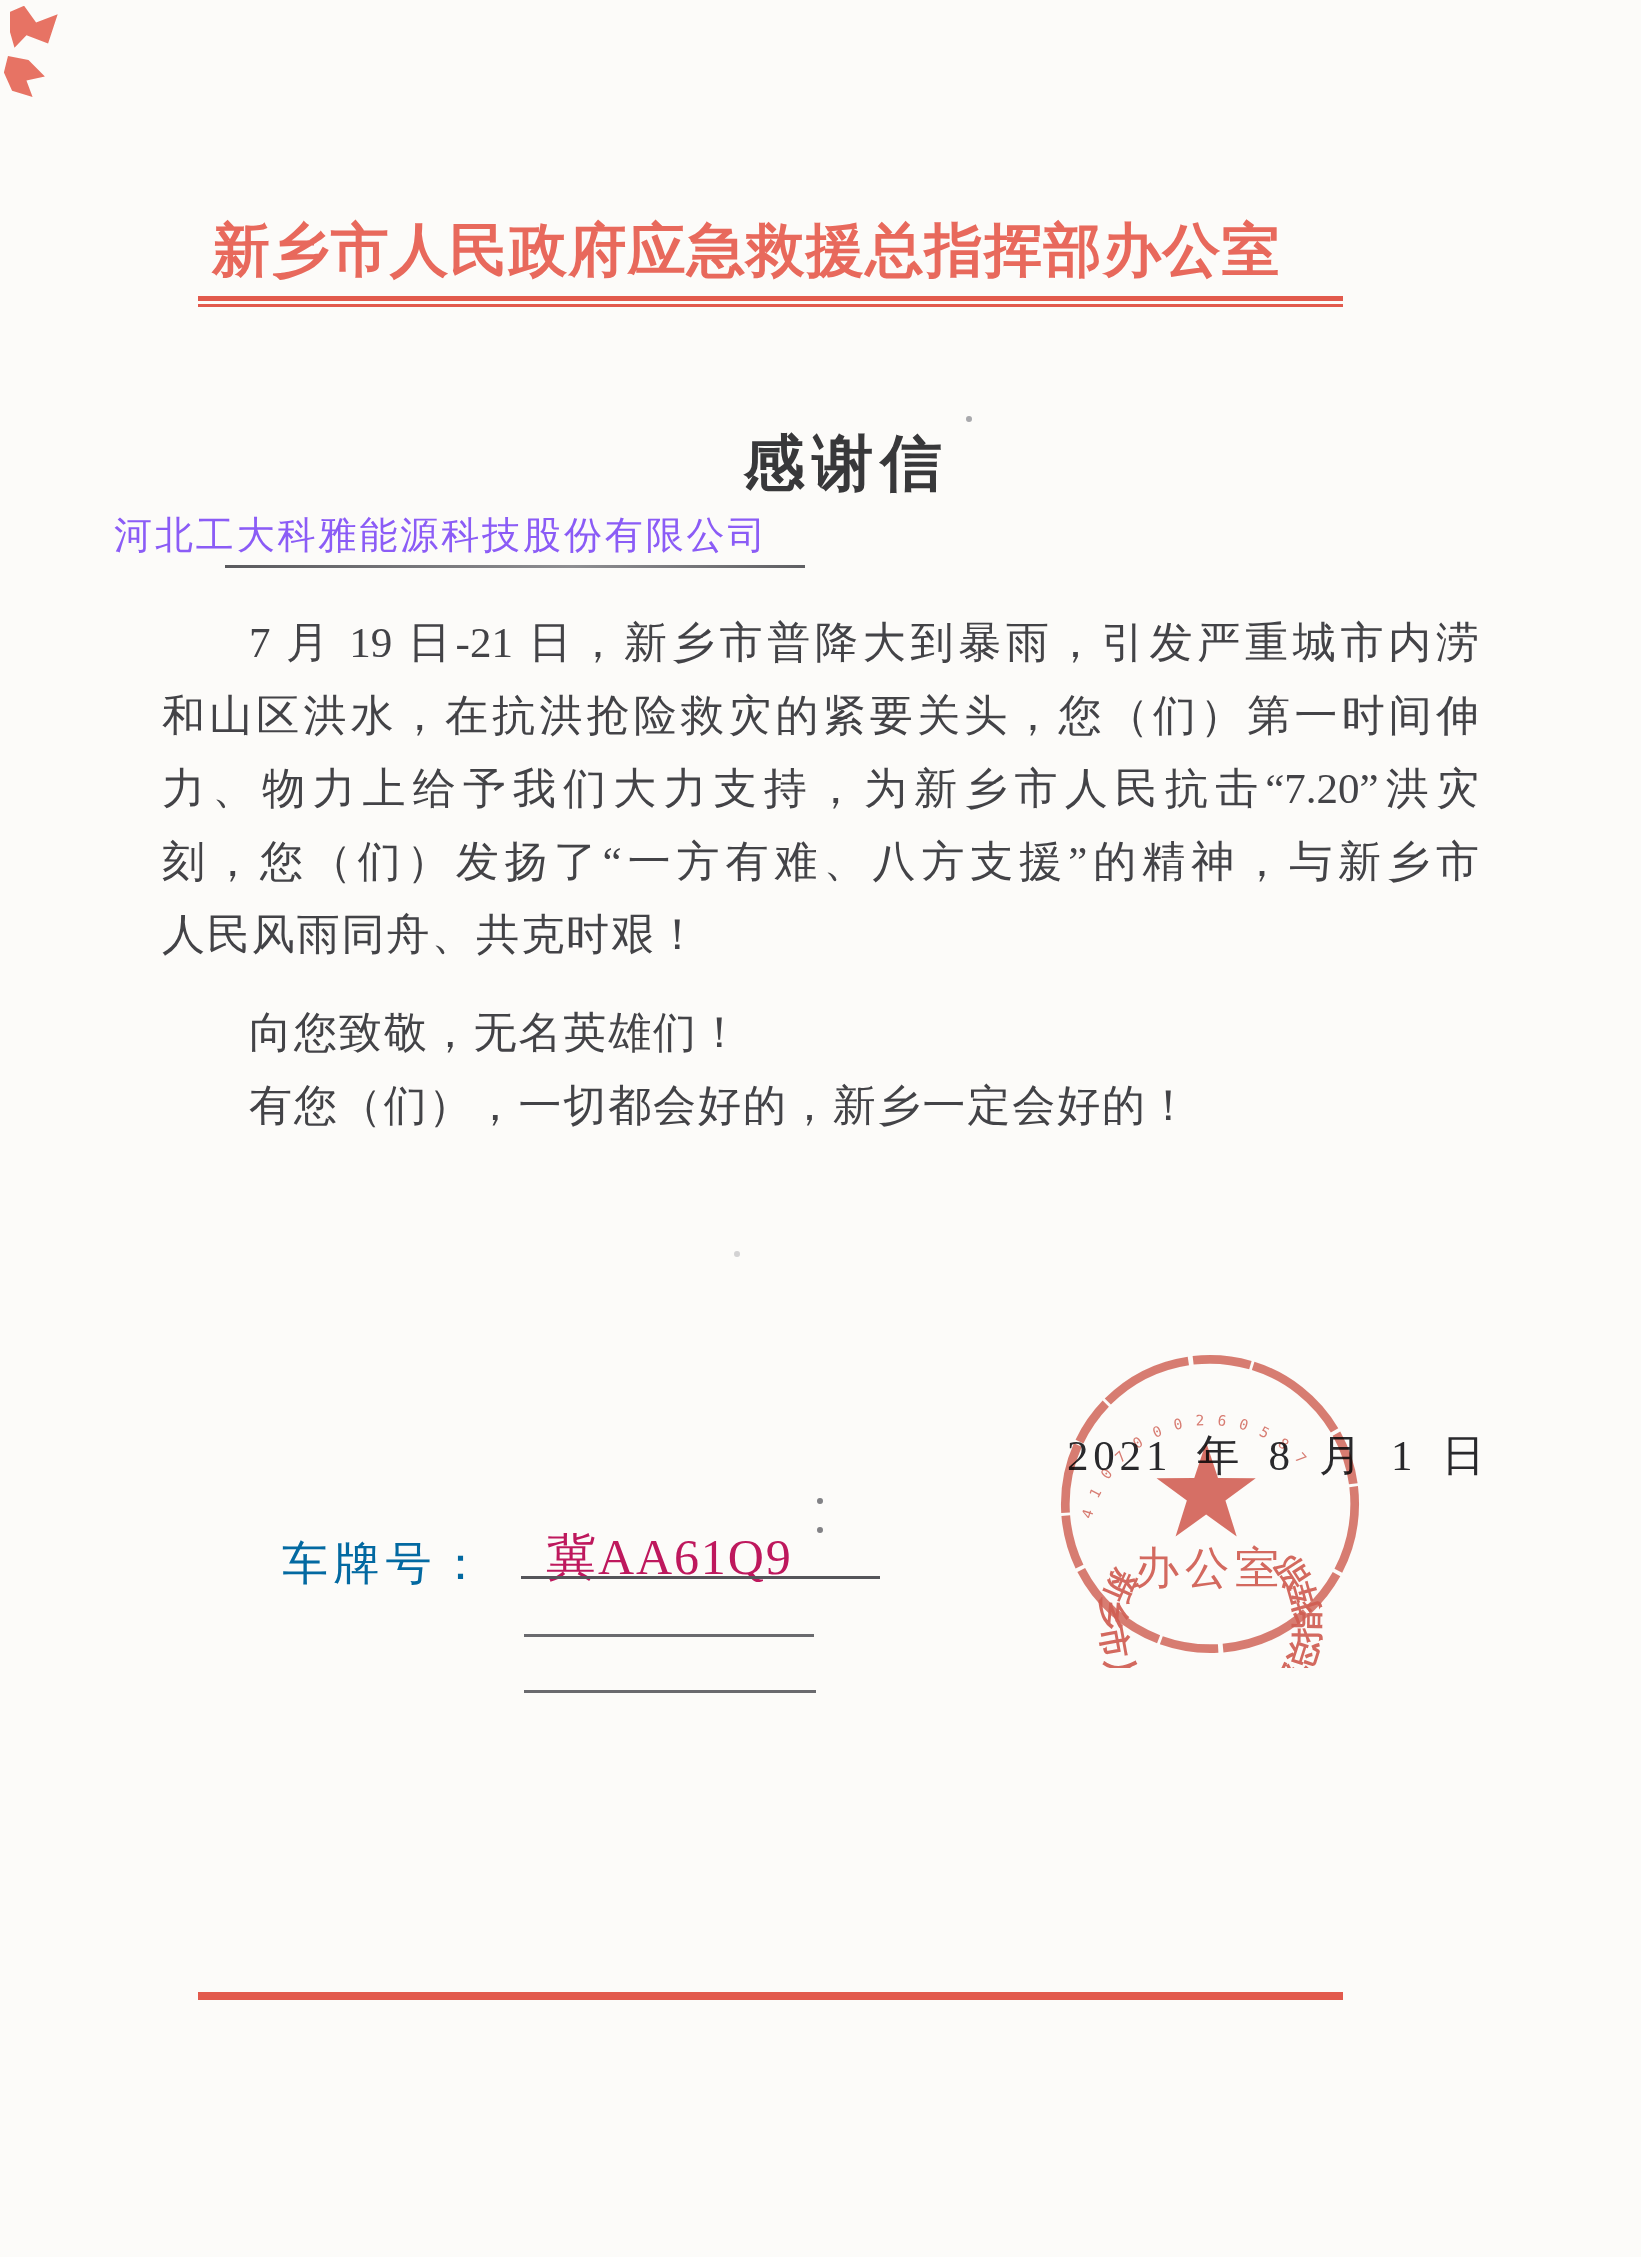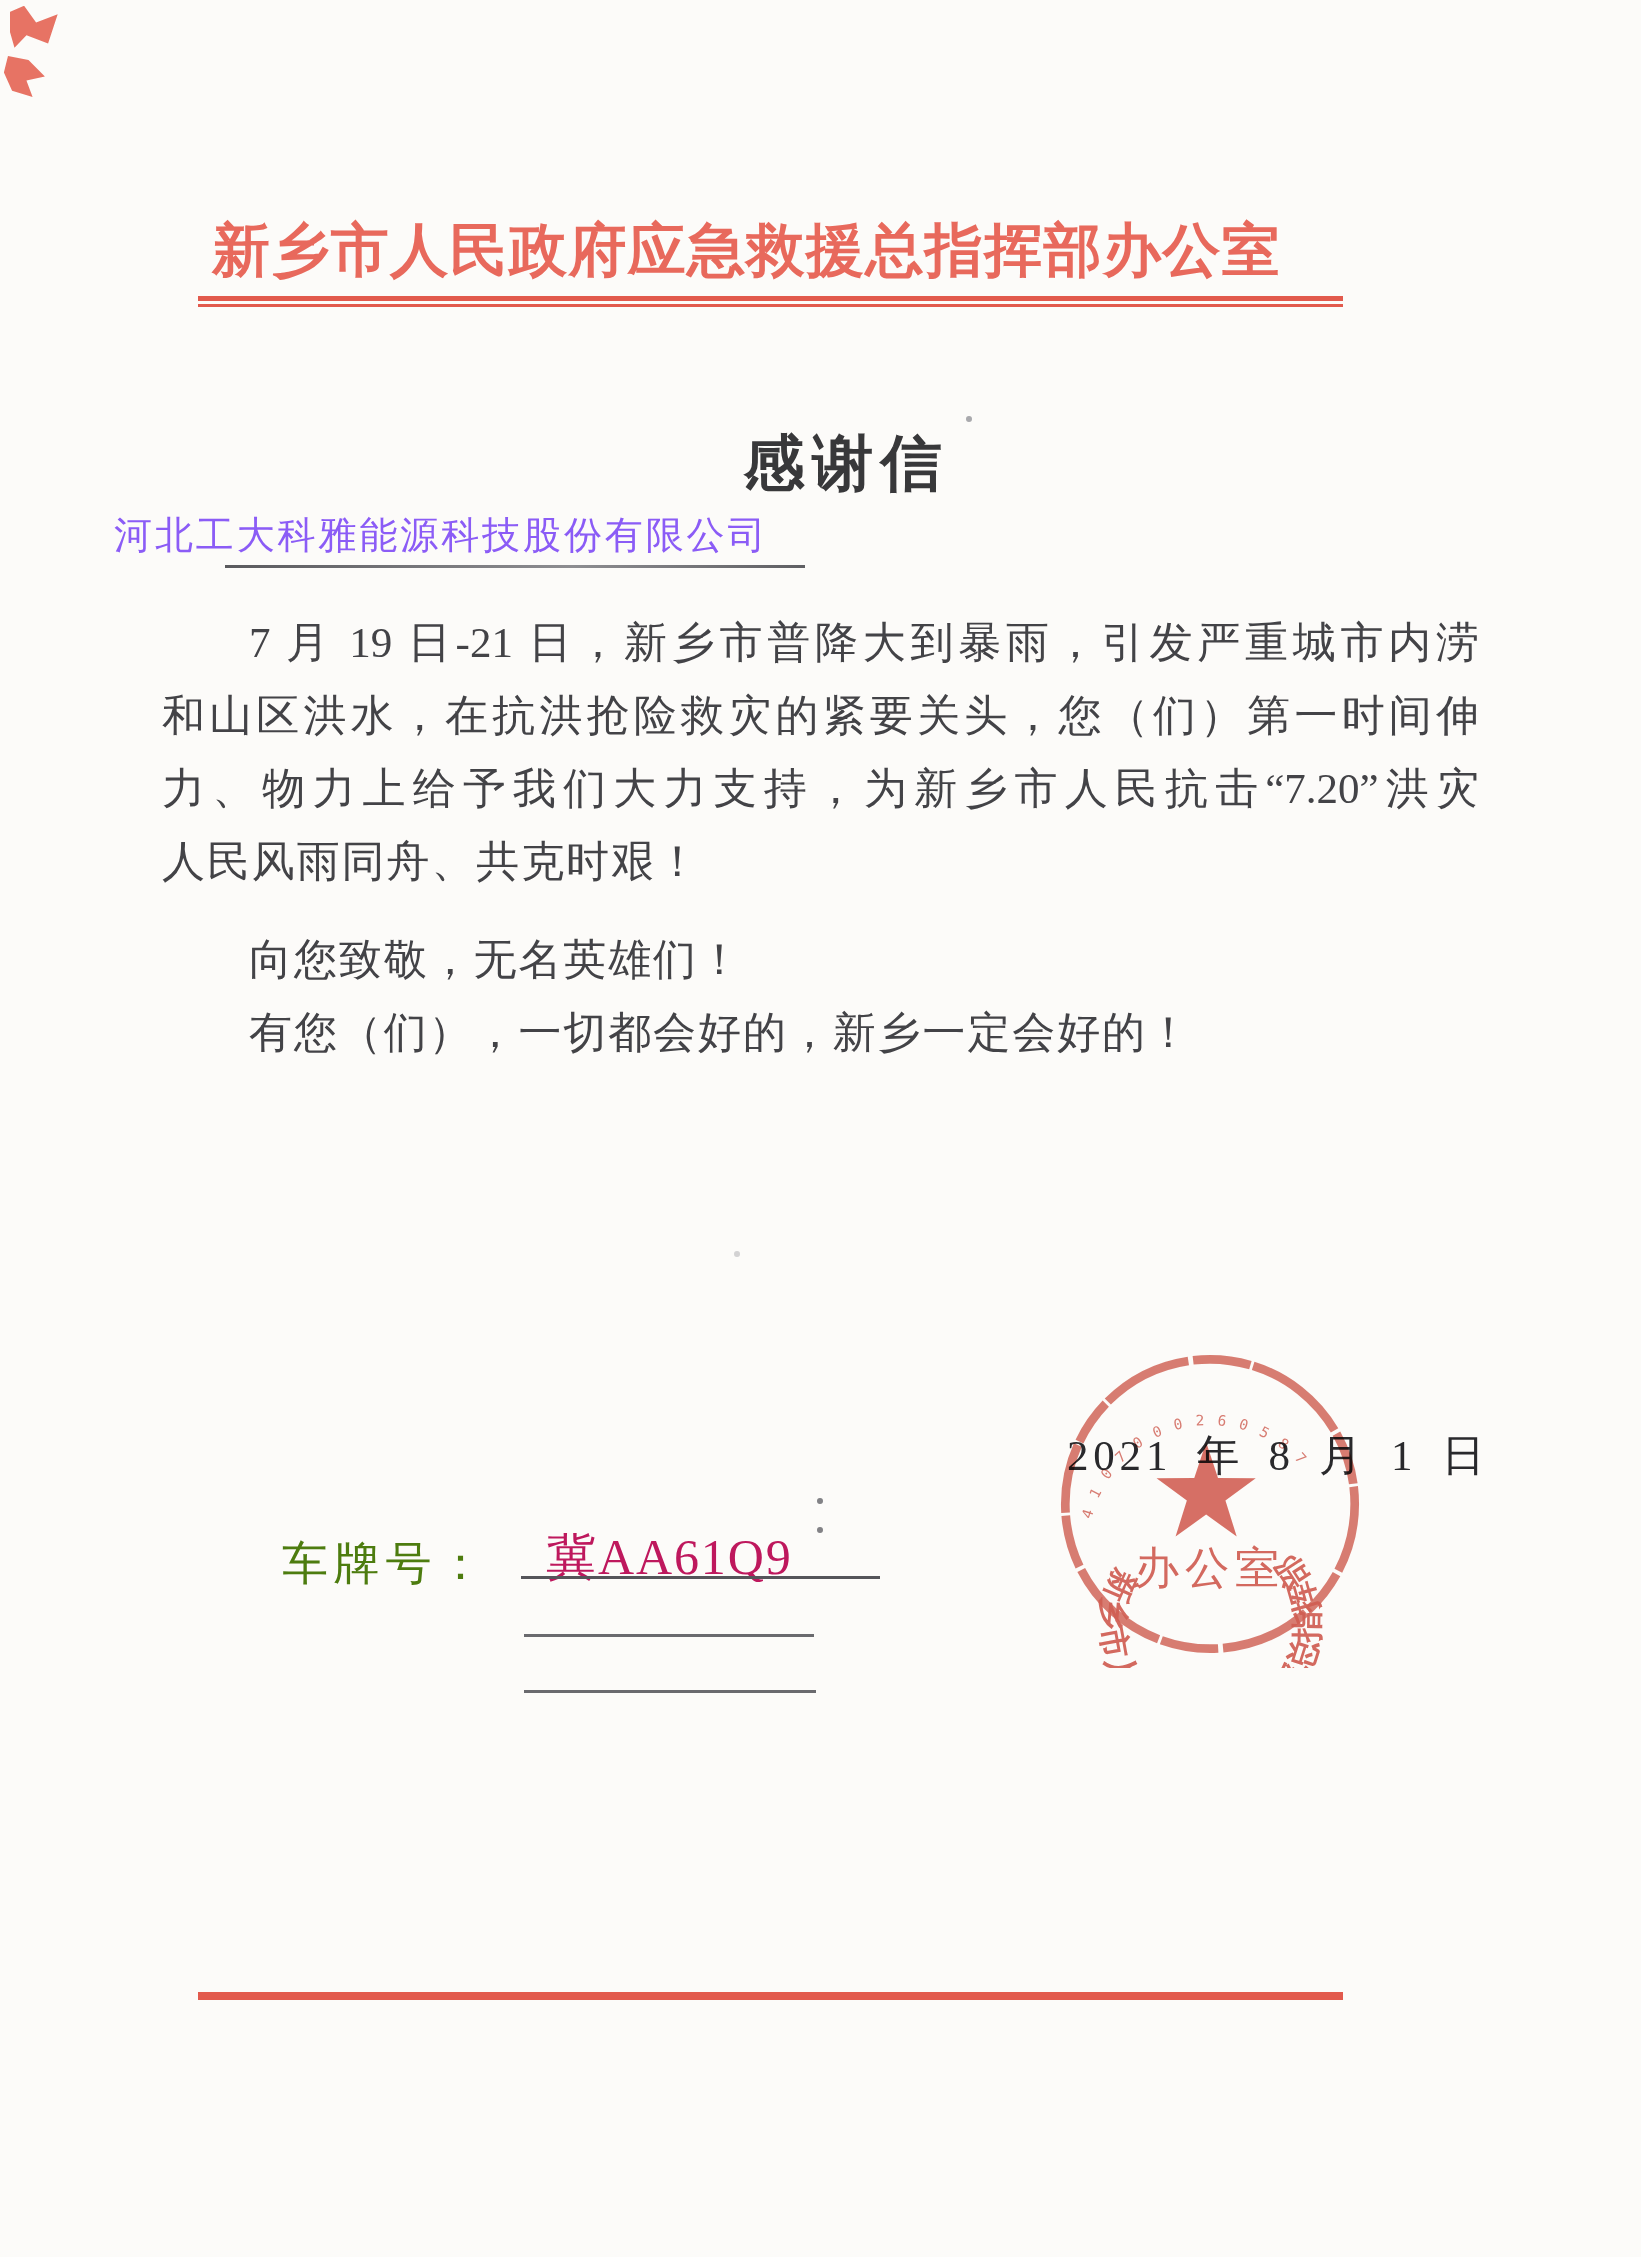--- a/index.html
+++ b/index.html
@@ -57,21 +57,21 @@
 
   
   .date {
     position:absolute; top:1427px; left:1067px;
     font-size:43px; color:#29292c; letter-spacing:4.8px; word-spacing:8.7px;
     white-space:nowrap;
   }
 
   
   .plate-label { position:absolute; top:1533px; left:282px;
-    font-size:46px; color:#4d7c0f; letter-spacing:5.8px; white-space:nowrap; }
+    font-size:46px; color:#0369a1; letter-spacing:5.8px; white-space:nowrap; }
   .plate-value { position:absolute; top:1497px; left:546px;
     font-size:50px; color:#be185d; letter-spacing:1.9px; white-space:nowrap;margin-top:27px; }
   .fill-line { position:absolute; height:2.9px; background:#55555a; }
   .u1 { top:1576px; left:521px; width:359px; }
   .u2 { top:1634px; left:524px; width:290px; background:#6a6a6e; }
   .u3 { top:1690px; left:524px; width:292px; background:#6a6a6e; }
 
   
   .stamp {
     position:absolute; top:1340px; left:1046px; width:328px; height:328px;
@@ -102,20 +102,21 @@
 
   <div class="recipient">河北工大科雅能源科技股份有限公司</div>
   <div class="recipient-underline"></div>
   <div class="colon-dot" style="top:1498px;left:817px;"></div>
   <div class="colon-dot" style="top:1527px;left:817px;"></div>
 
   <div class="body-block">
     <div class="line full indent">7 月 19 日-21 日，新乡市普降大到暴雨，引发严重城市内涝</div>
     <div class="line full">和山区洪水，在抗洪抢险救灾的紧要关头，您（们）第一时间伸</div>
     <div class="line full">力、物力上给予我们大力支持，为新乡市人民抗击“7.20”洪灾</div>
+    <div class="line full">刻，您（们）发扬了“一方有难、八方支援”的精神，与新乡市</div>
     <div class="line end">人民风雨同舟、共克时艰！</div>
     <div class="line end indent gap-before">向您致敬，无名英雄们！</div>
     <div class="line end indent">有您（们），一切都会好的，新乡一定会好的！</div>
   </div>
 
   <div class="date">2021 年 8 月 1 日</div>
 
   <div class="plate-label">车牌号：</div>
   <div class="plate-value">冀AA61Q9</div>
   <div class="fill-line u1"></div>

